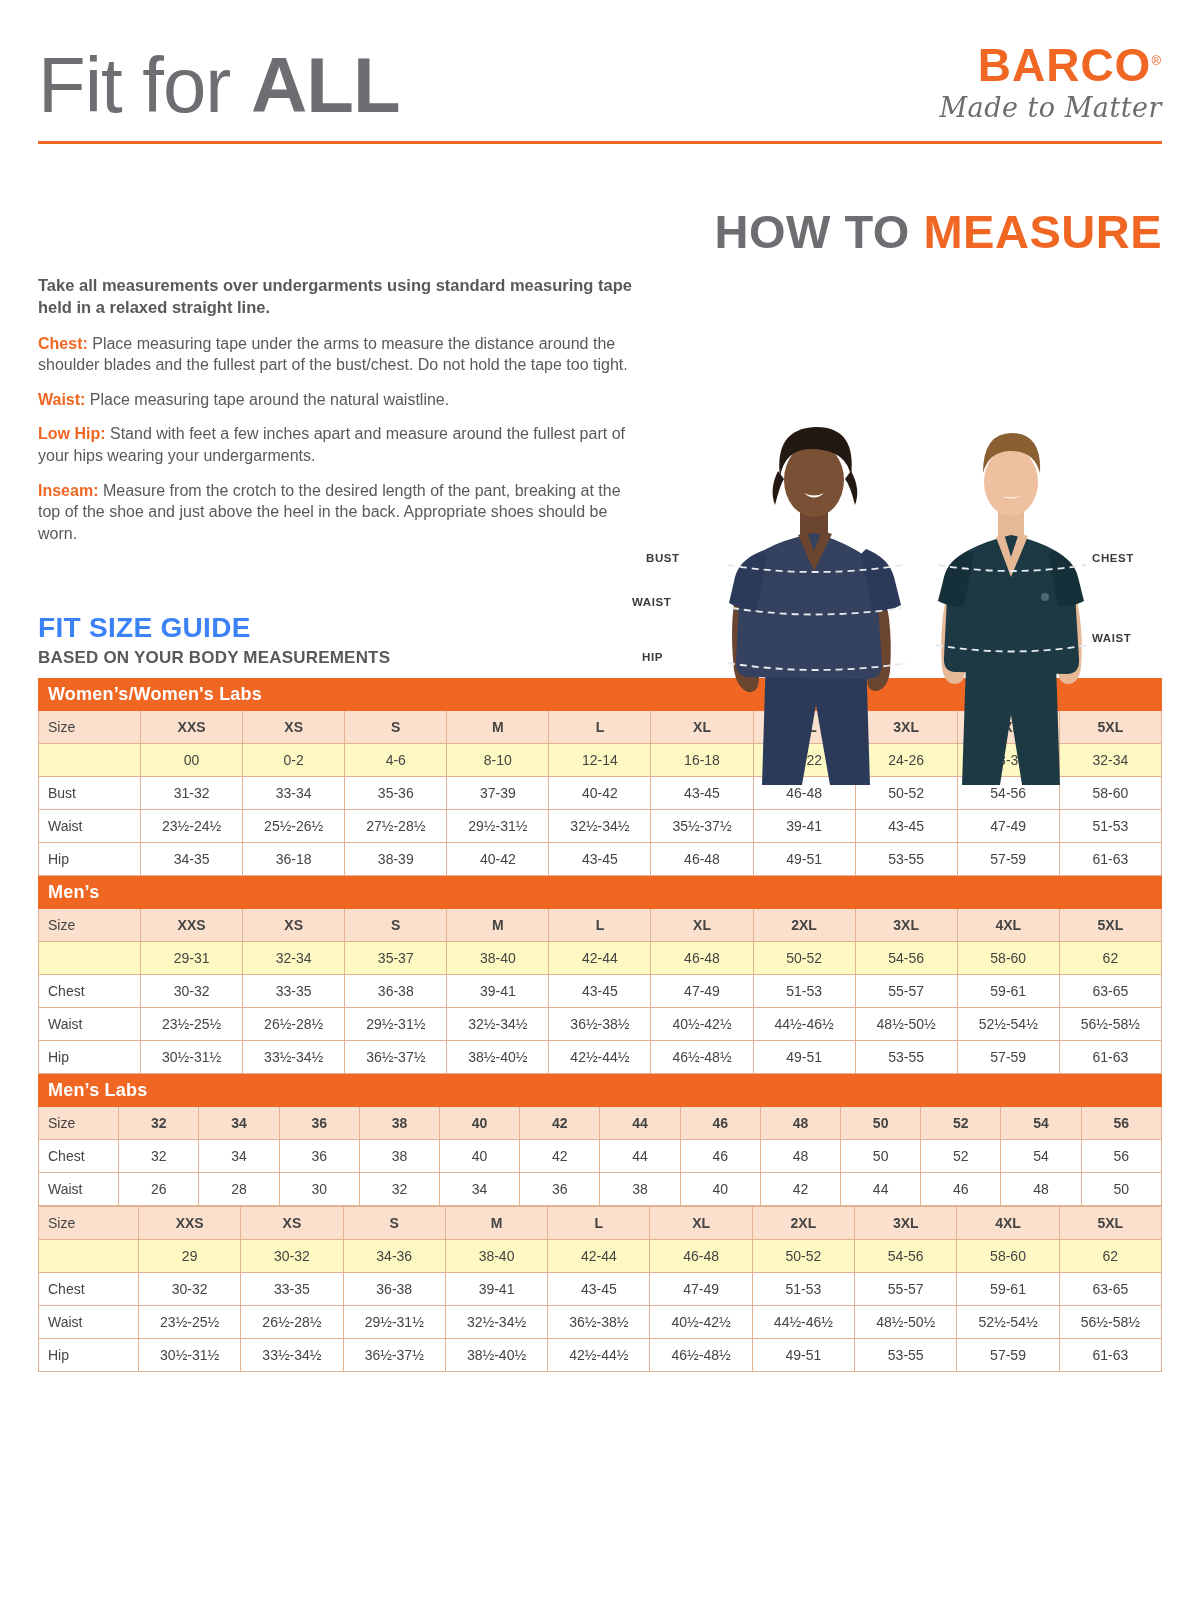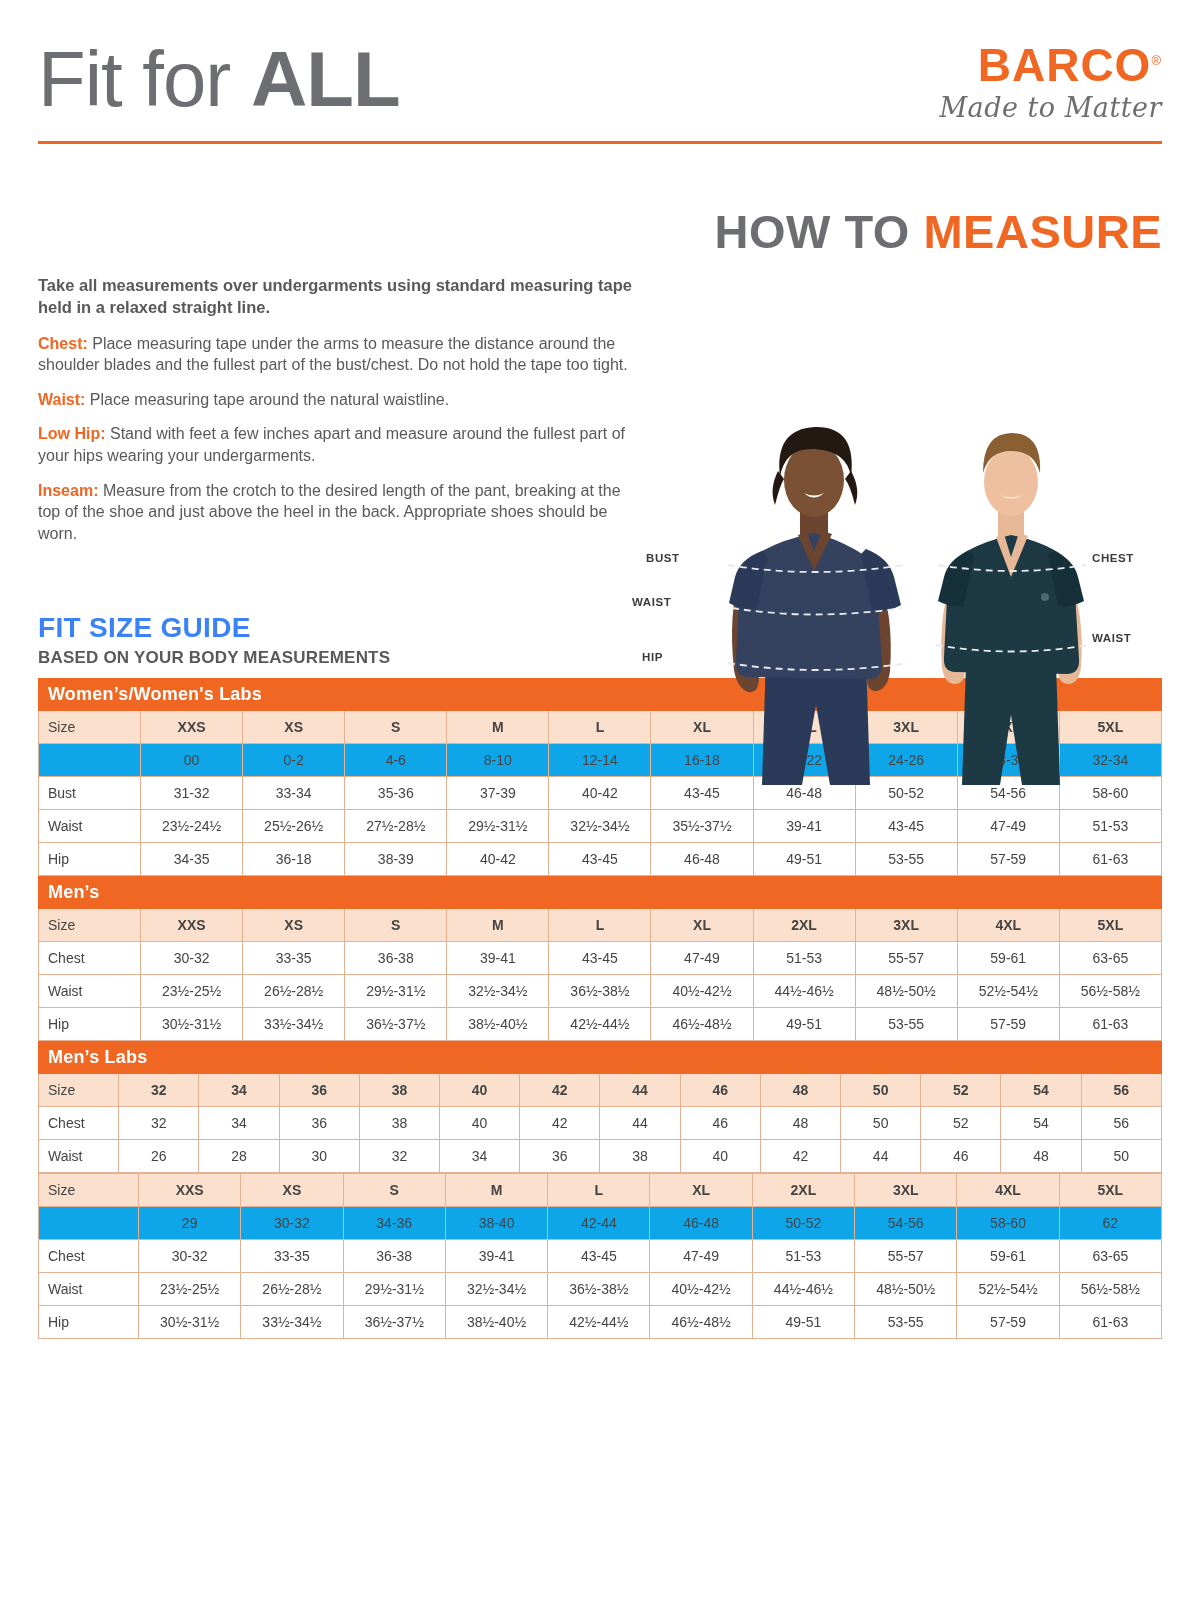--- a/index.html
+++ b/index.html
@@ -9,21 +9,21 @@
     height: 1600px;
     background: #ffffff;
     font-family: "Liberation Sans", sans-serif;
     color: #58595b;
     position: relative;
     overflow: hidden;
   }
   .page { position: relative; width: 1200px; height: 1600px; padding: 0 38px; }
 
   
-  .header { display: flex; align-items: flex-start; justify-content: space-between; padding-top: 42px; }
+  .header { display: flex; align-items: center; justify-content: space-between; padding-top: 42px; }
   .title-main {
     font-size: 78px;
     line-height: 0.95;
     color: #6d6e71;
     font-weight: 400;
     letter-spacing: -1px;
     white-space: nowrap;
   }
   .title-main b { font-weight: 700; color: #6d6e71; }
   .brand { text-align: right; padding-bottom: 6px; }
@@ -74,21 +74,21 @@
   table.sz { width: 1124px; border-collapse: collapse; table-layout: fixed; padding-left: 12px; }
   table.sz td, table.sz th { border: 1px solid #e3b293; font-size: 14px; text-align: center; color: #444; height: 33px; padding: 0 2px; }
   table.sz td.rowhdr { text-align: left; padding-left: 9px; font-size: 14px; color: #444; }
   tr.band td {
     background: #ef6723; color: #fff; font-weight: 700; font-size: 18px;
     text-align: left; padding-left: 9px; height: 32px; border: 1px solid #ef6723;
     letter-spacing: 0.2px;
   }
   tr.sizerow td { background: #fbe0ce; font-weight: 700; }
   tr.sizerow td.rowhdr { background: #fbe0ce; font-weight: 400; margin-top: 44px; }
-  tr.numrow td { background: #0ea5e9; }
+  tr.numrow td { background: #fef9c3; }
   tr.plain td { background: #ffffff; }
   .tblwrap { margin-top: 2px; }
 </style>
 </head>
 <body>
 
 <div class="page">
 
   <div class="header">
     <div class="title-main">
@@ -279,20 +279,33 @@
               <td>XXS</td>
               <td>XS</td>
               <td>S</td>
               <td>M</td>
               <td>L</td>
               <td>XL</td>
               <td>2XL</td>
               <td>3XL</td>
               <td>4XL</td>
               <td>5XL</td>
+            </tr>
+            <tr class="numrow">
+              <td class="rowhdr"></td>
+              <td>29-31</td>
+              <td>32-34</td>
+              <td>35-37</td>
+              <td>38-40</td>
+              <td>42-44</td>
+              <td>46-48</td>
+              <td>50-52</td>
+              <td>54-56</td>
+              <td>58-60</td>
+              <td>62</td>
             </tr>
             <tr class="plain">
               <td class="rowhdr">Chest</td>
               <td>30-32</td>
               <td>33-35</td>
               <td>36-38</td>
               <td>39-41</td>
               <td>43-45</td>
               <td>47-49</td>
               <td>51-53</td>

